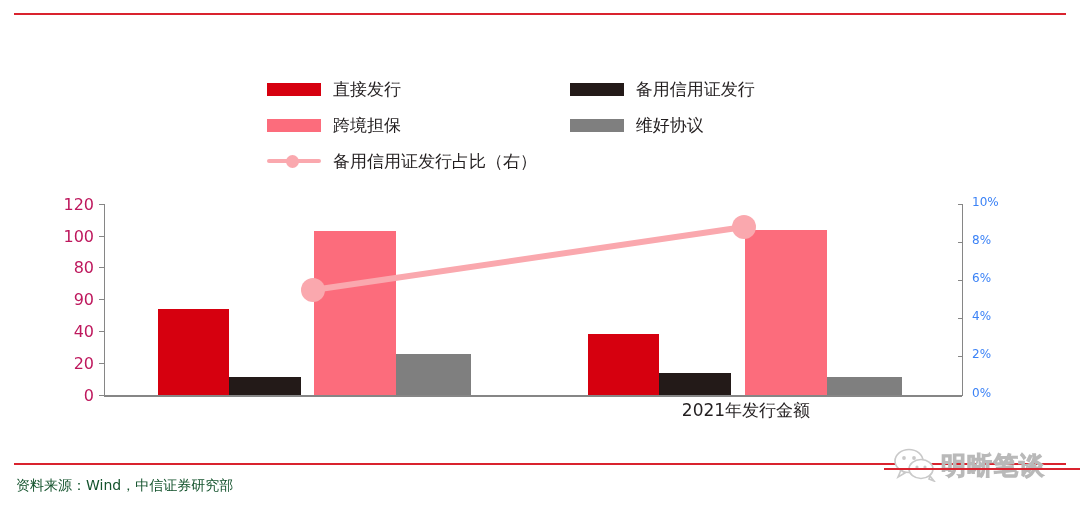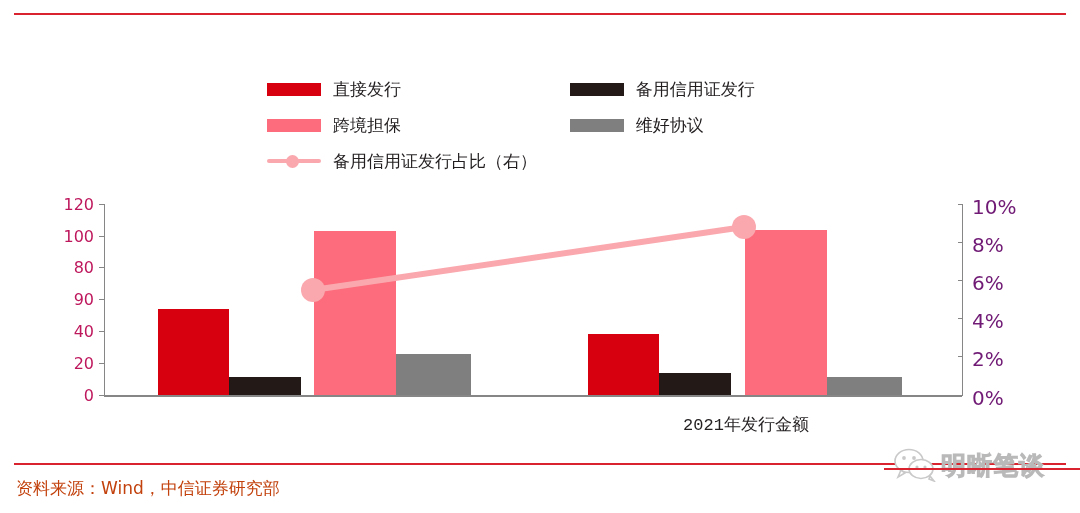--- a/index.html
+++ b/index.html
@@ -120,22 +120,22 @@
   }
   .ytick-label {
     position: absolute;
     font-size: 16px;
     color: #be185d;
     text-align: right;
     white-space: nowrap;
   }
   .ytick-label-right {
     position: absolute;
-    font-size: 20px;
-    color: #701a75;
+    font-size: 12px;
+    color: #3b82f6;
     text-align: left;
     white-space: nowrap;
   }
   .bar {
     position: absolute;
     bottom: 0;
   }
   .bars-layer {
     position: absolute;
     left: 0;
@@ -165,22 +165,22 @@
     left: 14px;
     top: 463px;
     width: 1052px;
     height: 2px;
     background: #d9232e;
   }
   .source-text {
     position: absolute;
     left: 16px;
     top: 477px;
-    font-size: 17px;
-    color: #c2410c;
+    font-size: 14px;
+    color: #14532d;
     white-space: nowrap;
   }
 
   
   .watermark {
     position: absolute;
     left: 893px;
     top: 437px;
     width: 180px;
     height: 56px;
@@ -301,21 +301,21 @@
       <div class="bar" style="left:745px; width:82px; height:165px; background:#FC6C7C;"></div>
       <div class="bar" style="left:827px; width:75px; height:18px; background:#7F7F7F;"></div>
     </div>
 
     <svg class="line-svg" viewBox="0 0 1080 460">
       <polyline points="313,290 744,227" fill="none" stroke="#FAA8AE" stroke-width="6" stroke-linecap="round" stroke-linejoin="round"></polyline>
       <circle cx="313" cy="290" r="12" fill="#FAA8AE"></circle>
       <circle cx="744" cy="227" r="12" fill="#FAA8AE"></circle>
     </svg>
 
-    <div class="cat-label" style="left:596px; top:413px; width:300px;font-family:Liberation Mono, monospace;">2021年发行金额</div>
+    <div class="cat-label" style="left:596px; top:399px; width:300px;">2021年发行金额</div>
   </div>
 
   <div class="footer-rule"></div>
   <div class="source-text">资料来源：Wind，中信证券研究部</div>
 
   <div class="watermark">
     <div class="wm-icon">
       <svg width="44" height="34" viewBox="0 0 44 34">
         <ellipse cx="16" cy="13" rx="14" ry="11.5" fill="#ffffff" stroke="#c9c9c9" stroke-width="1.6"></ellipse>
         <path d="M8 22 L5 29 L12 25 Z" fill="#ffffff" stroke="#c9c9c9" stroke-width="1.6"></path>

